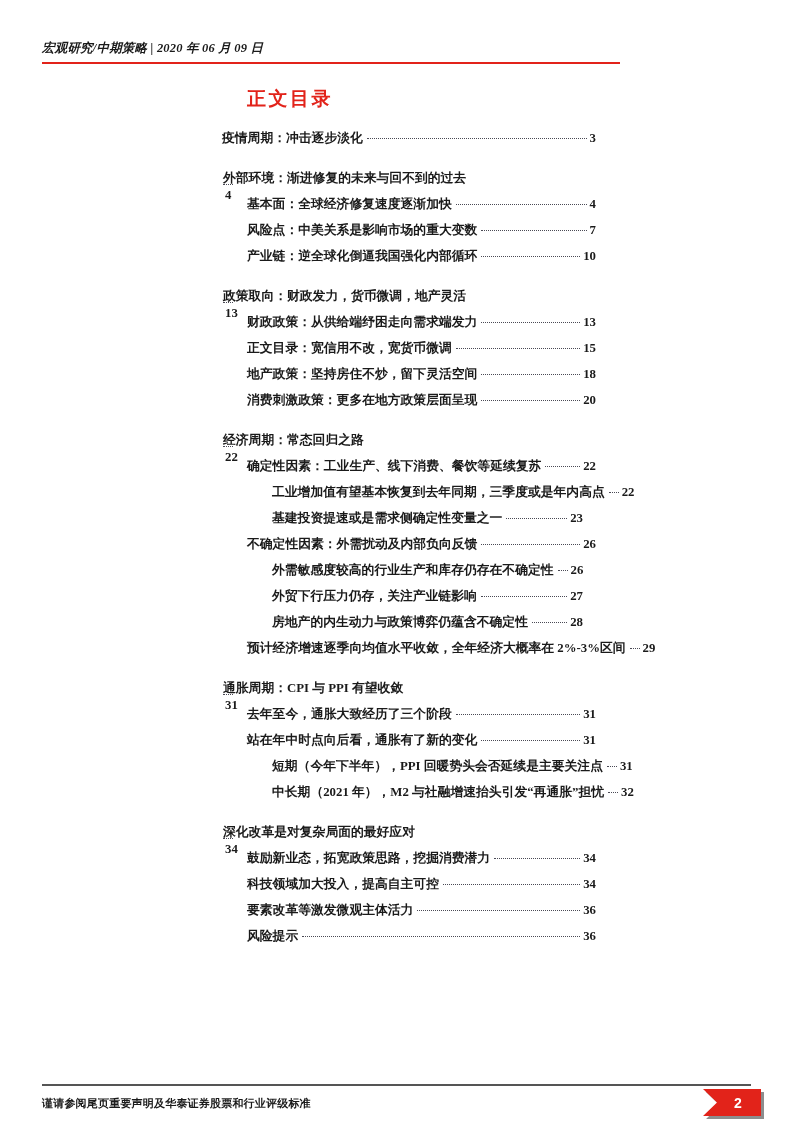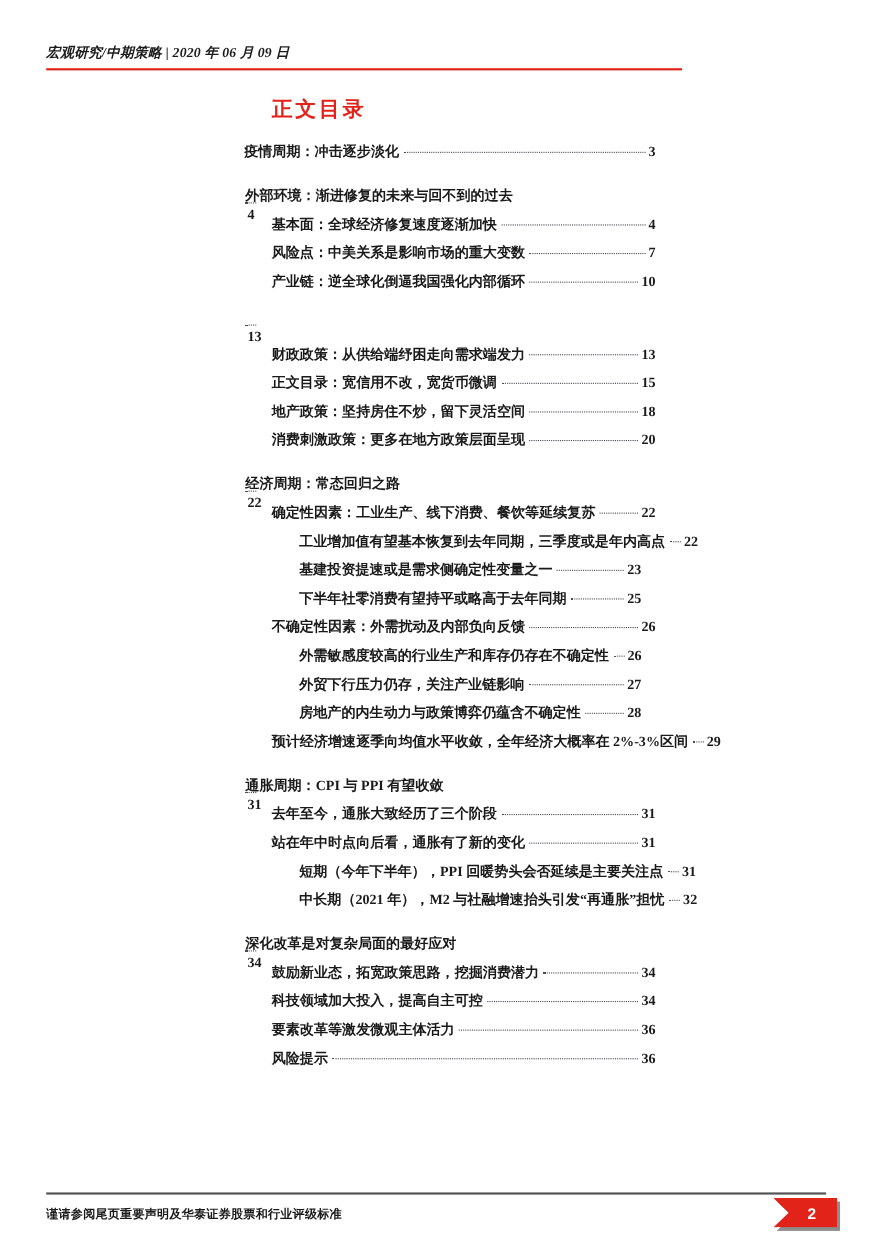--- a/index.html
+++ b/index.html
@@ -121,20 +121,21 @@
         <span class="label">风险点：中美关系是影响市场的重大变数</span>
         <span class="dots"></span>
         <span class="pg">7</span>
       </div>
       <div class="row lv2">
         <span class="label">产业链：逆全球化倒逼我国强化内部循环</span>
         <span class="dots"></span>
         <span class="pg">10</span>
       </div>
       <div class="row lv1 gap">
+        <span class="label">政策取向：财政发力，货币微调，地产灵活</span>
         <span class="dots"></span>
         <span class="pg">13</span>
       </div>
       <div class="row lv2">
         <span class="label">财政政策：从供给端纾困走向需求端发力</span>
         <span class="dots"></span>
         <span class="pg">13</span>
       </div>
       <div class="row lv2">
         <span class="label">正文目录：宽信用不改，宽货币微调</span>
@@ -163,25 +164,20 @@
       </div>
       <div class="row lv3">
         <span class="label">工业增加值有望基本恢复到去年同期，三季度或是年内高点</span>
         <span class="dots"></span>
         <span class="pg">22</span>
       </div>
       <div class="row lv3">
         <span class="label">基建投资提速或是需求侧确定性变量之一</span>
         <span class="dots"></span>
         <span class="pg">23</span>
-      </div>
-      <div class="row lv3">
-        <span class="label">下半年社零消费有望持平或略高于去年同期</span>
-        <span class="dots"></span>
-        <span class="pg">25</span>
       </div>
       <div class="row lv2">
         <span class="label">不确定性因素：外需扰动及内部负向反馈</span>
         <span class="dots"></span>
         <span class="pg">26</span>
       </div>
       <div class="row lv3">
         <span class="label">外需敏感度较高的行业生产和库存仍存在不确定性</span>
         <span class="dots"></span>
         <span class="pg">26</span>

